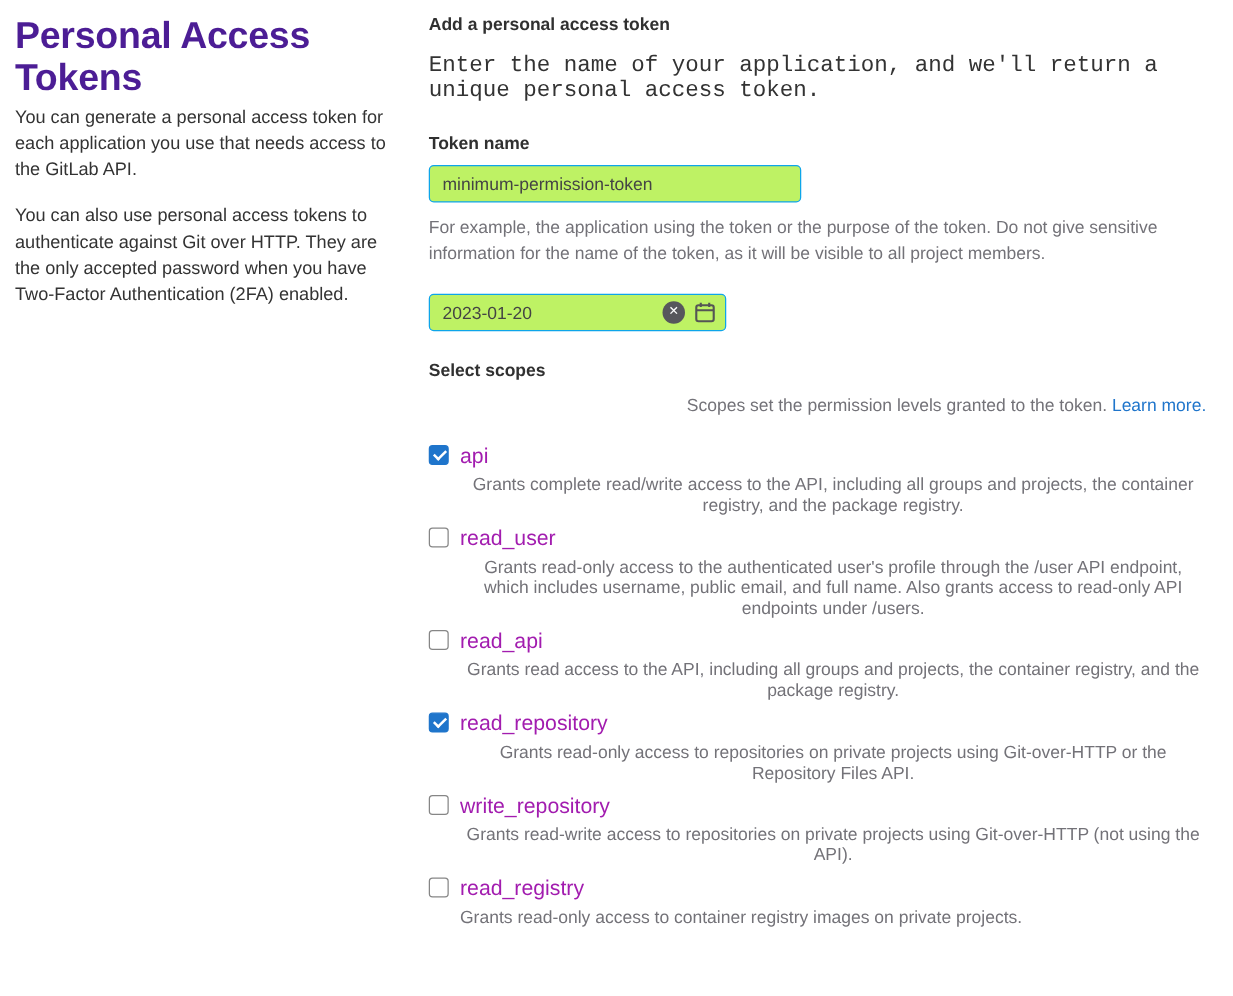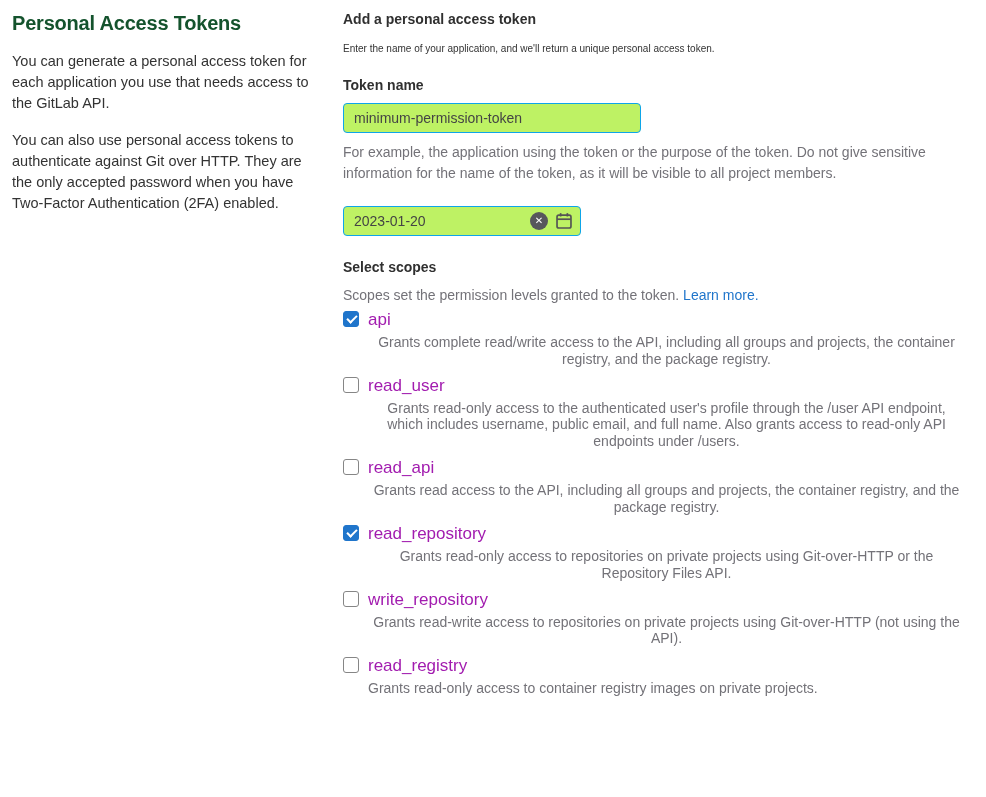--- a/index.html
+++ b/index.html
@@ -9,31 +9,31 @@
     color: #303030;
     width: 986px;
     height: 797px;
     overflow: hidden;
   }
   .page { display: flex; padding: 10px 12px 0 12px; }
 
   
   .left-col { width: 303px; margin-right: 28px; flex-shrink: 0; }
   .left-col h1 {
-    font-size: 20px; font-weight: bold; margin: 2px 0 16px;
-    color: #14532d; letter-spacing: -0.2px;
+    font-size: 30px; font-weight: bold; margin: 2px 0 4px;
+    color: #4c1d95; letter-spacing: -0.2px;
   }
   .left-col p {
     font-size: 14.5px; line-height: 1.45; margin: 0 0 16px; color: #333;
   }
 
   
   .right-col { flex: 1; padding-top: 1px; max-width: 622px; }
   .form-title { font-size: 14px; font-weight: bold; margin: 0 0 16px; color: #303030; }
-  .form-subtitle { font-size: 10px; margin: 0 0 23px; color: #333; }
+  .form-subtitle { font-size: 18px; margin: 0 0 23px; color: #333; font-family: Liberation Mono, monospace; }
 
   .field-label { display: block; font-size: 14px; font-weight: bold; color: #303030; margin: 0 0 10px; }
 
   input.text-input {
     font-family: "Liberation Sans", sans-serif;
     font-size: 14px; color: #444;
     height: 30px; padding: 4px 10px;
     border: 1px solid #0ea5e9; border-radius: 4px;
     background: #bef264; outline: none;
   }
@@ -53,21 +53,21 @@
     background: #57575c; color: #fff; border: none; padding: 0;
     font-size: 10px; line-height: 18px; text-align: center; cursor: pointer;
   }
   .cal-btn {
     position: absolute; right: 8px; top: 50%; transform: translateY(-50%);
     width: 18px; height: 18px; background: none; border: none; padding: 0; cursor: pointer;
   }
   .cal-btn svg { display: block; }
 
   
-  .scopes-hint { margin: 9px 0 3px; }
+  .scopes-hint { margin: 9px 0 19px; text-align: right; }
   a.learn-more { color: #1f75cb; text-decoration: none; cursor: pointer; }
 
   .scope-row { display: flex; align-items: flex-start; margin-bottom: 8px; }
   .scope-check {
     appearance: none; -webkit-appearance: none;
     width: 16px; height: 16px; flex-shrink: 0;
     margin: 2px 9px 0 0;
     border: 1px solid #868686; border-radius: 3px;
     background: #fff; cursor: pointer; position: relative;
   }

